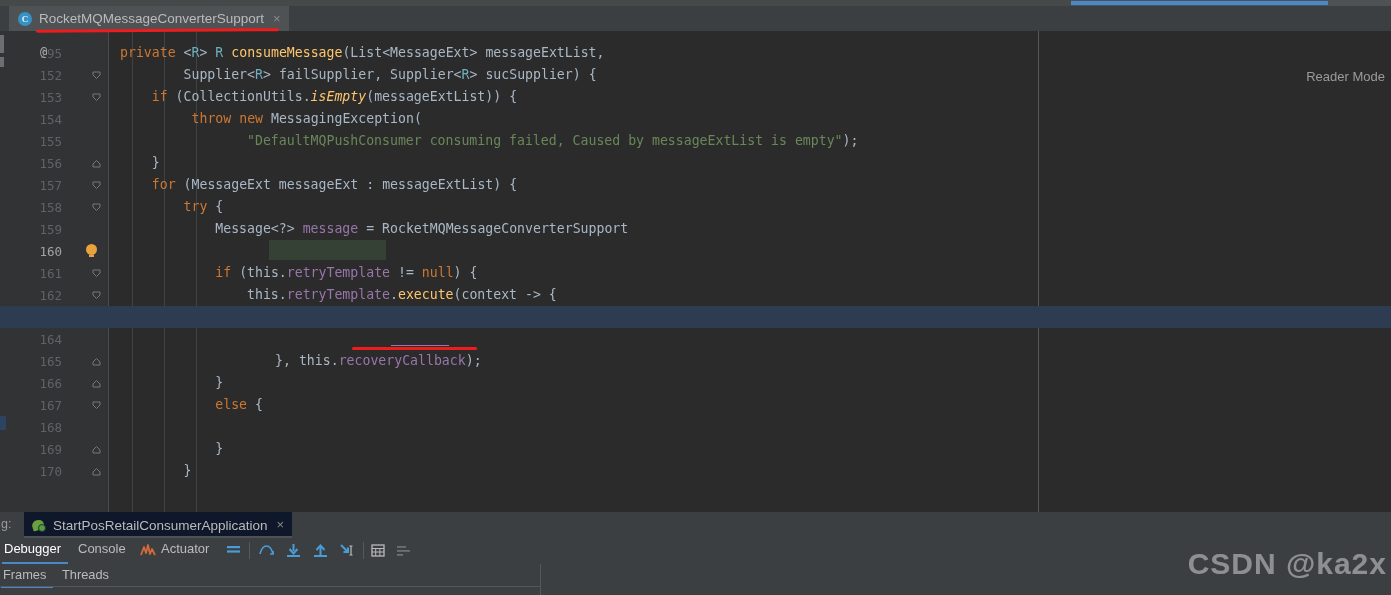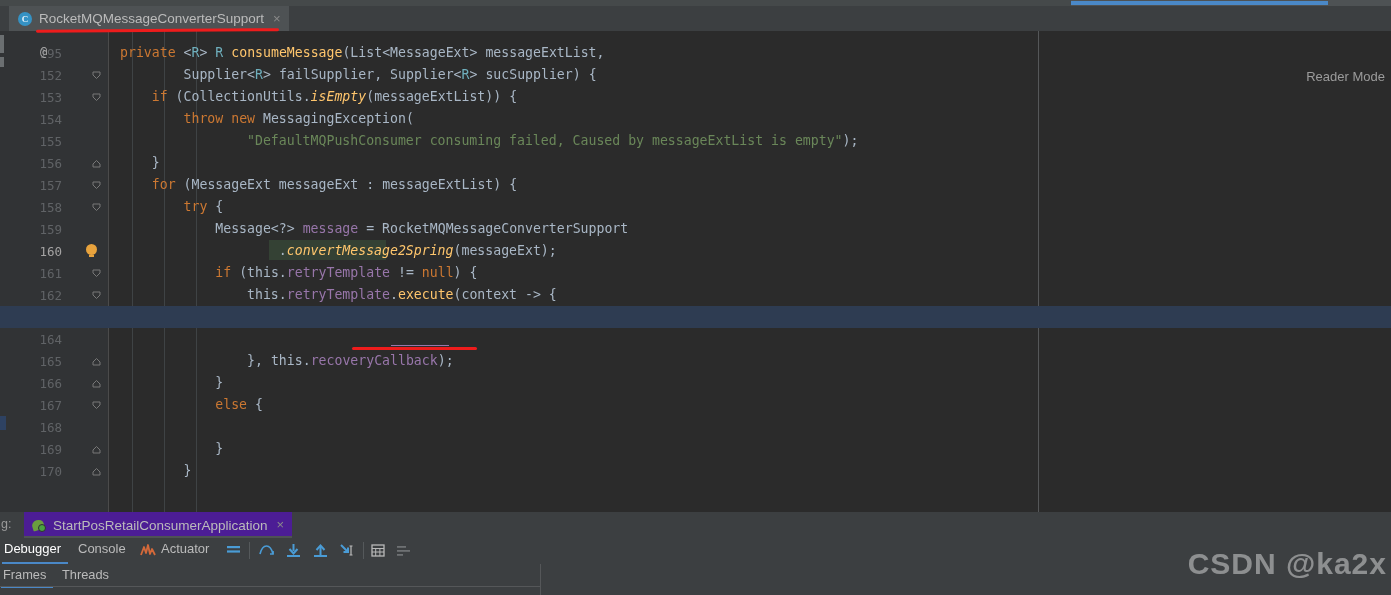--- a/index.html
+++ b/index.html
@@ -72,21 +72,21 @@
   
   #rightpane{position:absolute;left:1038px;top:0;width:353px;height:481px;background:#2b2b2b;border-left:1px solid #555759;}
 
   
   .redline{position:absolute;background:#ee1c1c;height:3px;border-radius:2px;}
 
   
   #tool{position:absolute;left:0;top:512px;width:1391px;height:83px;background:#3c3f41;}
   #runtabs{position:absolute;left:0;top:0;width:1391px;height:26px;}
   #runtabs .prefix{position:absolute;left:1px;top:5px;font-size:12.5px;color:#9a9a9a;}
-  #run-tab{position:absolute;left:24px;top:0;height:26px;background:#4c1d95;display:flex;align-items:center;padding:0 8px 0 8px;box-sizing:border-box;}
+  #run-tab{position:absolute;left:24px;top:0;height:26px;background:#0f172a;display:flex;align-items:center;padding:0 8px 0 8px;box-sizing:border-box;}
   #run-tab .spicon{width:14px;height:14px;margin-right:7px;position:relative;flex:none;}
   #run-tab .spicon .leaf{position:absolute;left:0;top:2px;width:12px;height:10px;border-radius:50% 50% 50% 10%;background:#6a9e3f;transform:rotate(-18deg);}
   #run-tab .spicon .dot{position:absolute;right:0;bottom:0;width:6px;height:6px;border-radius:50%;background:#4aa241;border:1px solid #2f3031;}
   #run-tab .rlabel{font-size:13.5px;color:#bbbbbb;white-space:nowrap;}
   #run-tab .rclose{margin-left:9px;color:#8a8a8a;font-size:13px;line-height:10px;}
   #run-underline{position:absolute;left:24px;top:24px;height:2px;background:#4e5254;}
 
   #dtoolbar{position:absolute;left:0;top:26px;width:1391px;height:26px;}
   .dtab{position:absolute;top:3px;font-size:13px;color:#bbbbbb;}
   .dtab.active{color:#ffffff;}
@@ -190,31 +190,30 @@
   <div id="code-area">
       <div style="position: absolute; left: 161px; top: 209px; width: 117px; height: 20px; background: rgb(52, 65, 52);"></div>
       <div class="ret-hint" style="left: 12px; top: -14px;">Returns: R</div>
       <div class="indentg" style="left: 0px; top: 0px; height: 481px; background: rgb(75, 75, 75);"></div>
       <div class="indentg" style="left: 24px; top: 0px; height: 481px; background: rgb(63, 67, 69);"></div>
       <div class="indentg" style="left: 56px; top: 0px; height: 481px; background: rgb(63, 67, 69);"></div>
       <div class="indentg" style="left: 88px; top: 0px; height: 481px; background: rgb(63, 67, 69);"></div>
       <div class="cl" style="top: 11px;"><span class="txt" style="left: 12px;"><span class="kw">private</span><span class="id"> </span><span class="id">&lt;</span><span class="gen">R</span><span class="id">&gt;</span><span class="id"> </span><span class="gen">R</span><span class="id"> </span><span class="mth">consumeMessage</span><span class="id">(</span><span class="id">List</span><span class="id">&lt;</span><span class="id">MessageExt</span><span class="id">&gt;</span><span class="id"> </span><span class="id">messageExtList</span><span class="id">,</span></span></div>
       <div class="cl" style="top: 33px;"><span class="txt" style="left: 12px;"><span class="id">        </span><span class="id">Supplier</span><span class="id">&lt;</span><span class="gen">R</span><span class="id">&gt;</span><span class="id"> </span><span class="id">failSupplier</span><span class="id">,</span><span class="id"> </span><span class="id">Supplier</span><span class="id">&lt;</span><span class="gen">R</span><span class="id">&gt;</span><span class="id"> </span><span class="id">sucSupplier</span><span class="id">)</span><span class="id"> </span><span class="id">{</span></span></div>
       <div class="cl" style="top: 55px;"><span class="txt" style="left: 12px;"><span class="id">    </span><span class="kw">if</span><span class="id"> </span><span class="id">(</span><span class="id">CollectionUtils</span><span class="id">.</span><span class="mth ital">isEmpty</span><span class="id">(</span><span class="id">messageExtList</span><span class="id">)</span><span class="id">)</span><span class="id"> </span><span class="id">{</span></span></div>
-      <div class="cl" style="top: 77px;"><span class="txt" style="left: 12px;"><span class="id">        </span><span class="kw">throw</span><span class="id"> </span><span class="kw">new</span><span class="id"> </span><span class="id">MessagingException</span><span class="id">(</span></span></div>
+      <div class="cl" style="top: 77px;"><span class="txt" style="left: 20px;"><span class="id">        </span><span class="kw">throw</span><span class="id"> </span><span class="kw">new</span><span class="id"> </span><span class="id">MessagingException</span><span class="id">(</span></span></div>
       <div class="cl" style="top: 99px;"><span class="txt" style="left: 12px;"><span class="id">                </span><span class="st">"DefaultMQPushConsumer consuming failed, Caused by messageExtList is empty"</span><span class="id">)</span><span class="id">;</span></span></div>
       <div class="cl" style="top: 121px;"><span class="txt" style="left: 12px;"><span class="id">    </span><span class="id">}</span></span></div>
       <div class="cl" style="top: 143px;"><span class="txt" style="left: 12px;"><span class="id">    </span><span class="kw">for</span><span class="id"> </span><span class="id">(</span><span class="id">MessageExt</span><span class="id"> </span><span class="id">messageExt</span><span class="id"> </span><span class="id">:</span><span class="id"> </span><span class="id">messageExtList</span><span class="id">)</span><span class="id"> </span><span class="id">{</span></span></div>
       <div class="cl" style="top: 165px;"><span class="txt" style="left: 12px;"><span class="id">        </span><span class="kw">try</span><span class="id"> </span><span class="id">{</span></span></div>
       <div class="cl" style="top: 187px;"><span class="txt" style="left: 12px;"><span class="id">            </span><span class="id">Message</span><span class="id">&lt;</span><span class="id">?</span><span class="id">&gt;</span><span class="id"> </span><span class="fld">message</span><span class="id"> </span><span class="id">=</span><span class="id"> </span><span class="id">RocketMQMessageConverterSupport</span></span></div>
-      <div class="cl" style="top: 209px;"><span class="txt" style="left: 12px;"><span class="id">                    </span><span class="id">.</span><span class="mth ital">convertMessage2Spring</span><span class="id">(</span><span class="id">messageExt</span><span class="id">)</span><span class="id">;</span></span></div>
       <div class="cl" style="top: 231px;"><span class="txt" style="left: 12px;"><span class="id">            </span><span class="kw">if</span><span class="id"> </span><span class="id">(</span><span class="id">this</span><span class="id">.</span><span class="fld">retryTemplate</span><span class="id"> </span><span class="id">!</span><span class="id">=</span><span class="id"> </span><span class="kw">null</span><span class="id">)</span><span class="id"> </span><span class="id">{</span></span></div>
       <div class="cl" style="top: 253px;"><span class="txt" style="left: 12px;"><span class="id">                </span><span class="id">this</span><span class="id">.</span><span class="fld">retryTemplate</span><span class="id">.</span><span class="mth">execute</span><span class="id">(</span><span class="id">context</span><span class="id"> </span><span class="id">-</span><span class="id">&gt;</span><span class="id"> </span><span class="id">{</span></span></div>
       <div class="cl" style="top: 275px;"><span class="txt" style="left: 12px;"><span class="id">                    </span><span class="id">this</span><span class="id">.</span><span class="mth">sendMessage</span><span class="id">(</span><span class="fld">message</span><span class="id">)</span><span class="id">;</span></span></div>
-      <div class="cl" style="top: 319px;"><span class="txt" style="left: 12px;"><span class="id">                </span><span class="id">}</span><span class="id">,</span><span class="id"> </span><span class="id">this</span><span class="id">.</span><span class="fld">recoveryCallback</span><span class="id">)</span><span class="id">;</span></span></div>
+      <div class="cl" style="top: 319px; margin-left: 28px;"><span class="txt" style="left: 12px;"><span class="id">                </span><span class="id">}</span><span class="id">,</span><span class="id"> </span><span class="id">this</span><span class="id">.</span><span class="fld">recoveryCallback</span><span class="id">)</span><span class="id">;</span></span></div>
       <div class="cl" style="top: 341px;"><span class="txt" style="left: 12px;"><span class="id">            </span><span class="id">}</span></span></div>
       <div class="cl" style="top: 363px;"><span class="txt" style="left: 12px;"><span class="id">            </span><span class="kw">else</span><span class="id"> </span><span class="id">{</span></span></div>
       <div class="cl" style="top: 407px;"><span class="txt" style="left: 12px;"><span class="id">            </span><span class="id">}</span></span></div>
       <div class="cl" style="top: 429px;"><span class="txt" style="left: 12px;"><span class="id">        </span><span class="id">}</span></span></div>
       <div style="position: absolute; left: 286px; top: 292px; width: 58px; height: 1px; background: rgb(152, 118, 170);"></div>
       <div style="position: absolute; left: 283px; top: 314px; width: 58px; height: 1px; background: rgb(152, 118, 170);"></div>
     </div>
   <div id="rightpane"></div>
   <div id="reader-mode">Reader Mode</div>
 <div class="hl-line" style="top: 275px;"></div>

